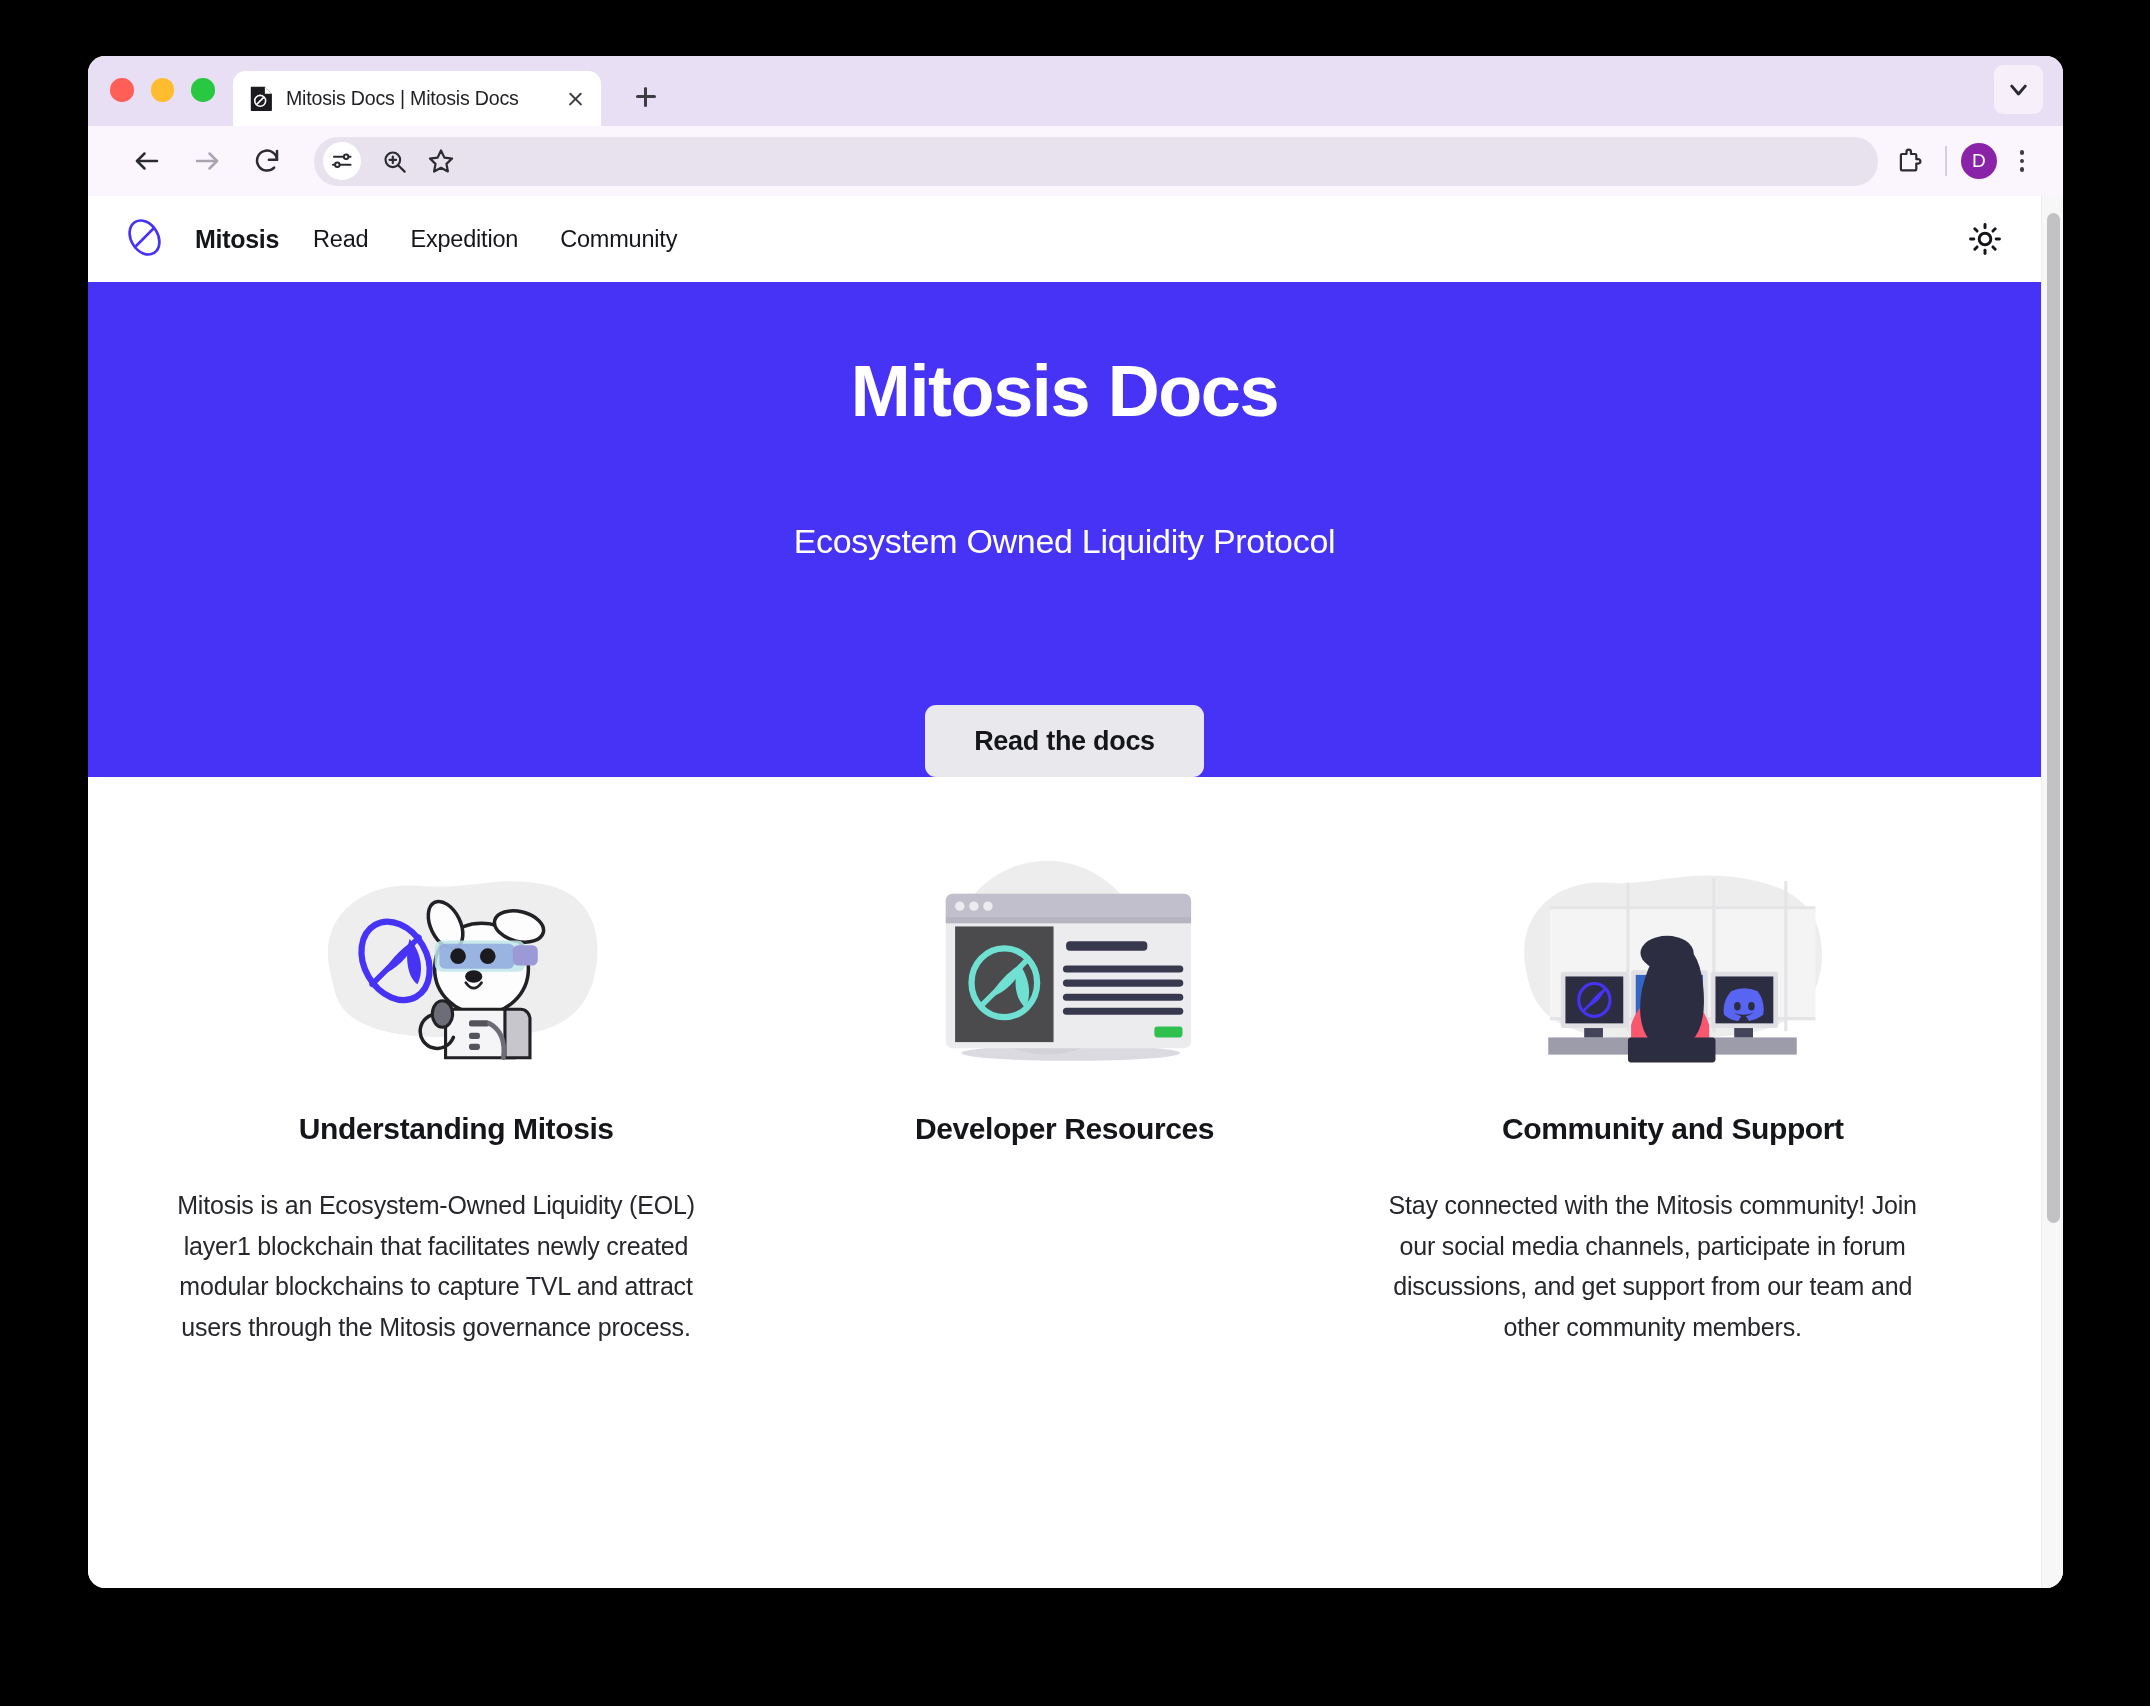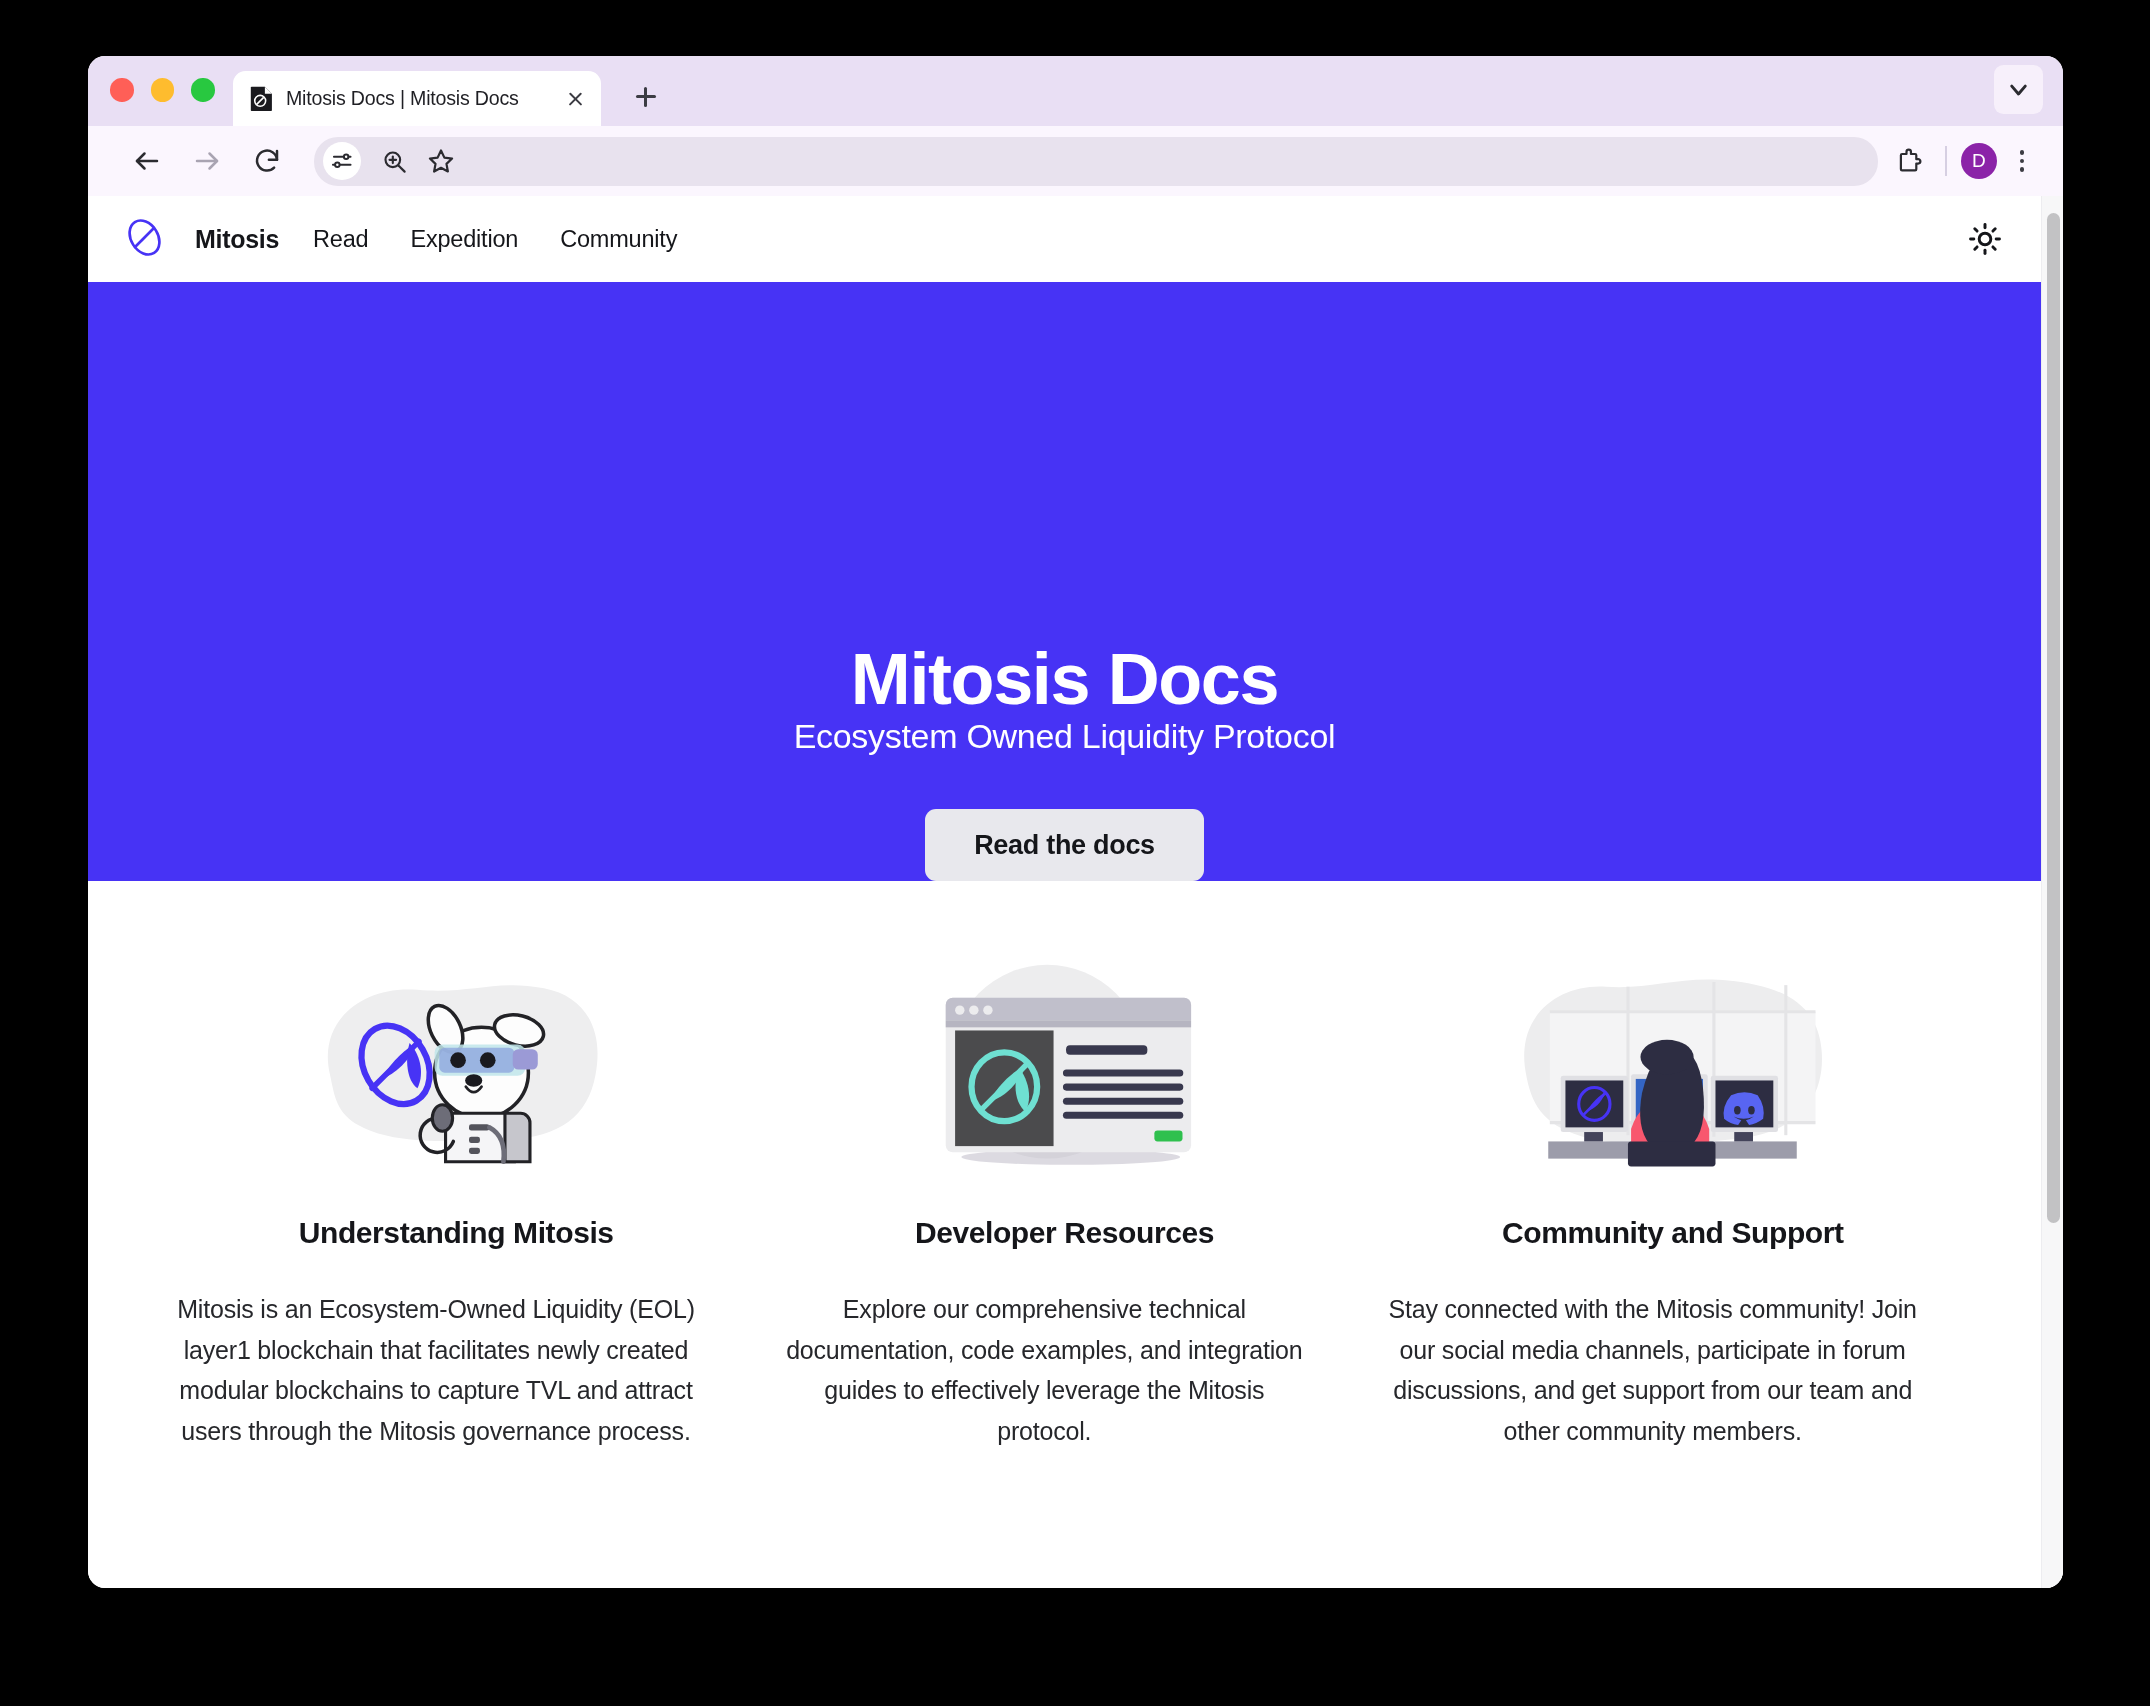--- a/index.html
+++ b/index.html
@@ -254,25 +254,25 @@
   #theme-toggle {
     margin-left: auto;
     width: 45px; height: 45px;
     display: flex; align-items: center; justify-content: center;
     flex: 0 0 auto;
   }
 
   
   #hero {
     background: #4733f5;
-    height: 599px;
+    height: 495px;
     display: flex;
     flex-direction: column;
     align-items: center;
-    justify-content: flex-end;
+    justify-content: space-between;
     padding-top: 72px;
   }
   #hero-title {
     font-size: 72px;
     font-weight: bold;
     color: #ffffff;
     letter-spacing: -1.4px;
     line-height: 1.05;
   }
   #hero-subtitle {
@@ -547,21 +547,20 @@
               <path d="M142 142 C156 160 158 184 150 198 C136 186 134 162 142 142 Z" fill="#6fe0d2"></path>
               <rect x="202" y="113" width="104" height="12" rx="5" fill="#38384e"></rect>
               <rect x="198" y="144" width="154" height="9" rx="4.5" fill="#38384e"></rect>
               <rect x="198" y="162" width="154" height="9" rx="4.5" fill="#38384e"></rect>
               <rect x="198" y="180" width="154" height="9" rx="4.5" fill="#38384e"></rect>
               <rect x="198" y="198" width="154" height="9" rx="4.5" fill="#38384e"></rect>
               <rect x="315" y="222" width="36" height="14" rx="4" fill="#2fc04e"></rect>
             </svg>
           </div>
           <h3 class="card-title">Developer Resources</h3>
-          <p class="card-body">Explore our comprehensive technical documentation, code examples, and integration guides to effectively leverage the Mitosis protocol.</p>
         </div>
 
         <div class="card">
           <div class="card-illustration">
             <svg width="321" height="211" viewBox="0 0 410 270">
               <path d="M16 140 C8 72 62 34 120 38 C176 42 214 24 276 30 C346 37 392 60 396 122 C400 186 360 224 292 232 C224 240 130 246 78 226 C34 209 22 182 16 140 Z" fill="#ededee"></path>
               <path d="M48 70 h340 v140 h-340 z" fill="#f4f4f5"></path>
               <line x1="48" y1="70" x2="388" y2="70" stroke="#e4e4e6" stroke-width="4"></line>
               <line x1="48" y1="212" x2="388" y2="212" stroke="#e4e4e6" stroke-width="4"></line>
               <line x1="148" y1="38" x2="148" y2="228" stroke="#e4e4e6" stroke-width="4"></line>

